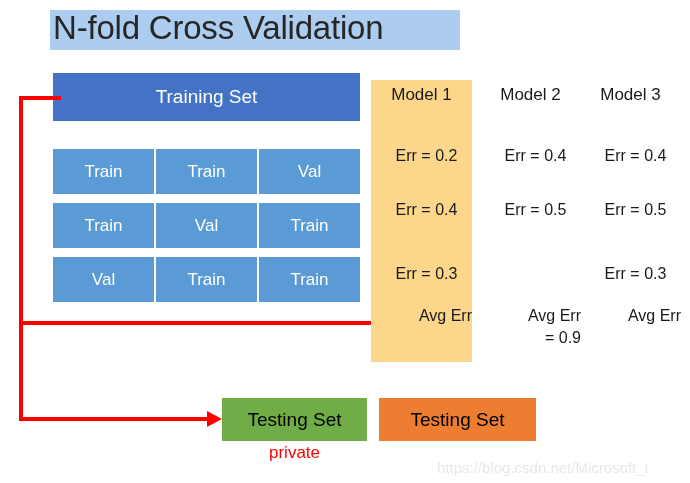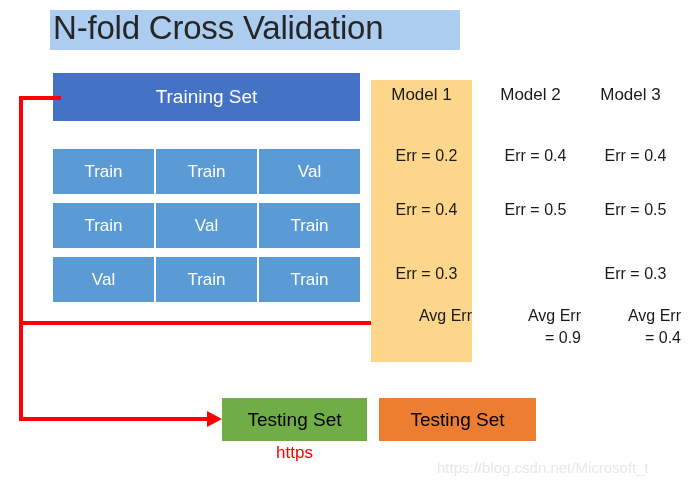--- a/index.html
+++ b/index.html
@@ -283,34 +283,33 @@
     </div>
   </div>
 
   <div class="model-col" id="model-col-3">
     <div class="model-header">Model 3</div>
     <div class="err-cell err-r0">Err = 0.4</div>
     <div class="err-cell err-r1">Err = 0.5</div>
     <div class="err-cell err-r2">Err = 0.3</div>
     <div class="avg-cell">
       <span class="avg-line">Avg Err</span>
-      <span class="avg-line">= 0.4</span>
     </div>
   </div>
 
   <div class="red-line" id="conn-vert"></div>
   <div class="red-line" id="conn-top-h"></div>
   <div class="red-line" id="conn-mid-h"></div>
   <div class="red-line" id="conn-bot-h"></div>
   <div id="conn-arrowhead"></div>
 
   <div id="testing-public-box">
     <span class="testing-label">Testing Set</span>
   </div>
-  <div class="sublabel" id="public-sublabel">https</div>
+  <div class="sublabel" id="public-sublabel">private</div>
 
   <div id="testing-private-box">
     <span class="testing-label">Testing Set</span>
   </div>
 
   <div id="watermark">https://blog.csdn.net/Microsoft_t</div>
 
 </div>
 
 </body></html>

